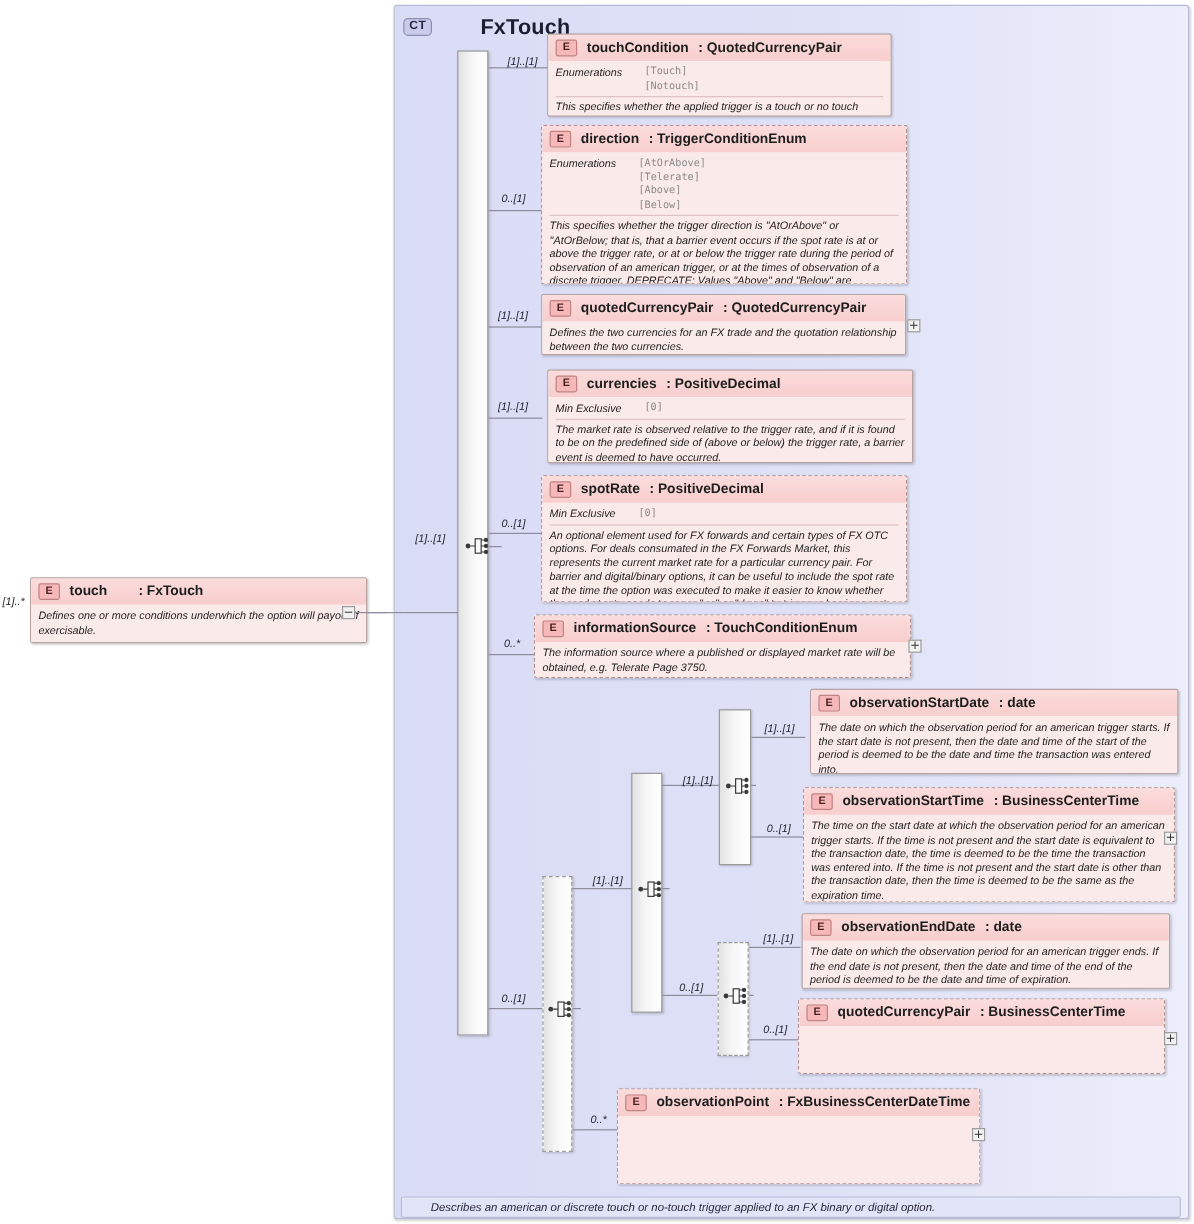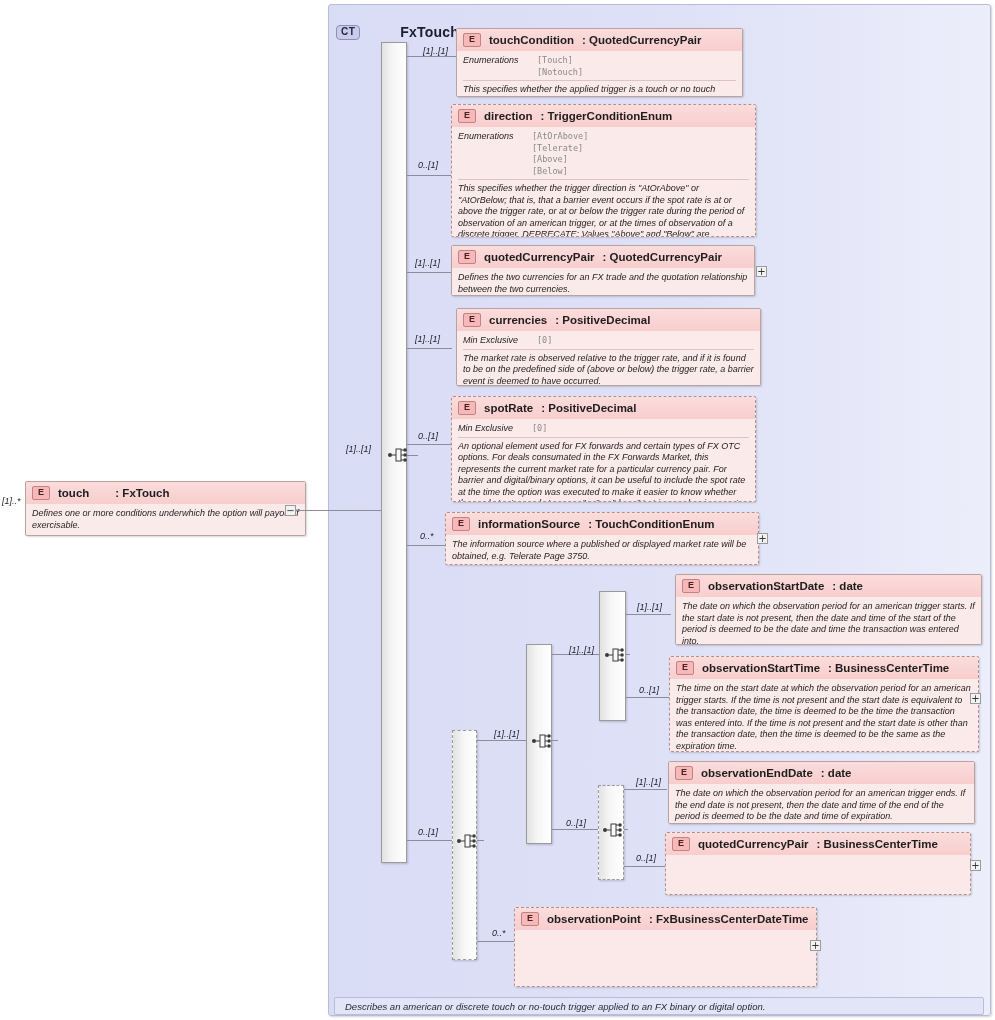--- a/index.html
+++ b/index.html
@@ -15,27 +15,27 @@
     border:1px solid #b9bcd8;
     border-radius:3px;
     box-shadow:1px 1px 2px rgba(0,0,0,.18);
   }
   .ct-header{position:absolute;left:8px;top:5px;display:flex;align-items:center;gap:7px;}
   .ct-tag{
     display:inline-block;border:1px solid #8b8fb8;border-radius:4px;
     background:#c9cbe9;color:#23264a;font-size:10px;font-weight:bold;
     padding:1px 4px 2px;line-height:10px;letter-spacing:.5px;
   }
-  .ct-title{font-size:14px;font-weight:bold;color:#1d1d30;letter-spacing:.2px;}
+  .ct-title{font-size:18px;font-weight:bold;color:#1d1d30;letter-spacing:.2px;}
 
   .ct-footer{
     position:absolute;left:8px;right:8px;bottom:6px;height:18px;
     background:#e2e4f7;border:1px solid #b9bcd8;border-radius:2px;
     font-size:9.5px;font-style:italic;color:#2a2a3a;
-    display:flex;align-items:center;padding-left:10px;
+    display:flex;align-items:center;padding-left:24px;
   }
 
   
   .el{
     background:#fbe9e9;
     border-radius:2px;
     box-shadow:1px 1px 2px rgba(0,0,0,.16);
     overflow:hidden;
   }
   .el.solid{border:1px solid #b9a2a2;background:#ffffff;}
@@ -86,21 +86,21 @@
     font-size:10px;line-height:9px;color:#333;font-family:"DejaVu Sans",sans-serif;
   }
 </style>
 </head>
 <body>
 
 <div id="canvas">
 
   <div class="abs ct-box" style="left:328px;top:4px;width:663px;height:1012px;"></div>
 
-  <div class="abs ct-header" style="left:336px;top:24px;gap:40px;">
+  <div class="abs ct-header" style="left:336px;top:12px;gap:40px;">
     <span class="ct-tag">CT</span>
     <span class="ct-title">FxTouch</span>
   </div>
 
   <div class="abs ct-footer" style="left:334px;top:997px;width:650px;height:18px;">Describes an american or discrete touch or no-touch trigger applied to an FX binary or digital option.</div>
 
   <div class="abs card" style="left:2px;top:496px;">[1]..*</div>
 
   <div class="abs el solid" style="left:25px;top:481px;width:281px;height:55px;">
     <div class="el-title">

